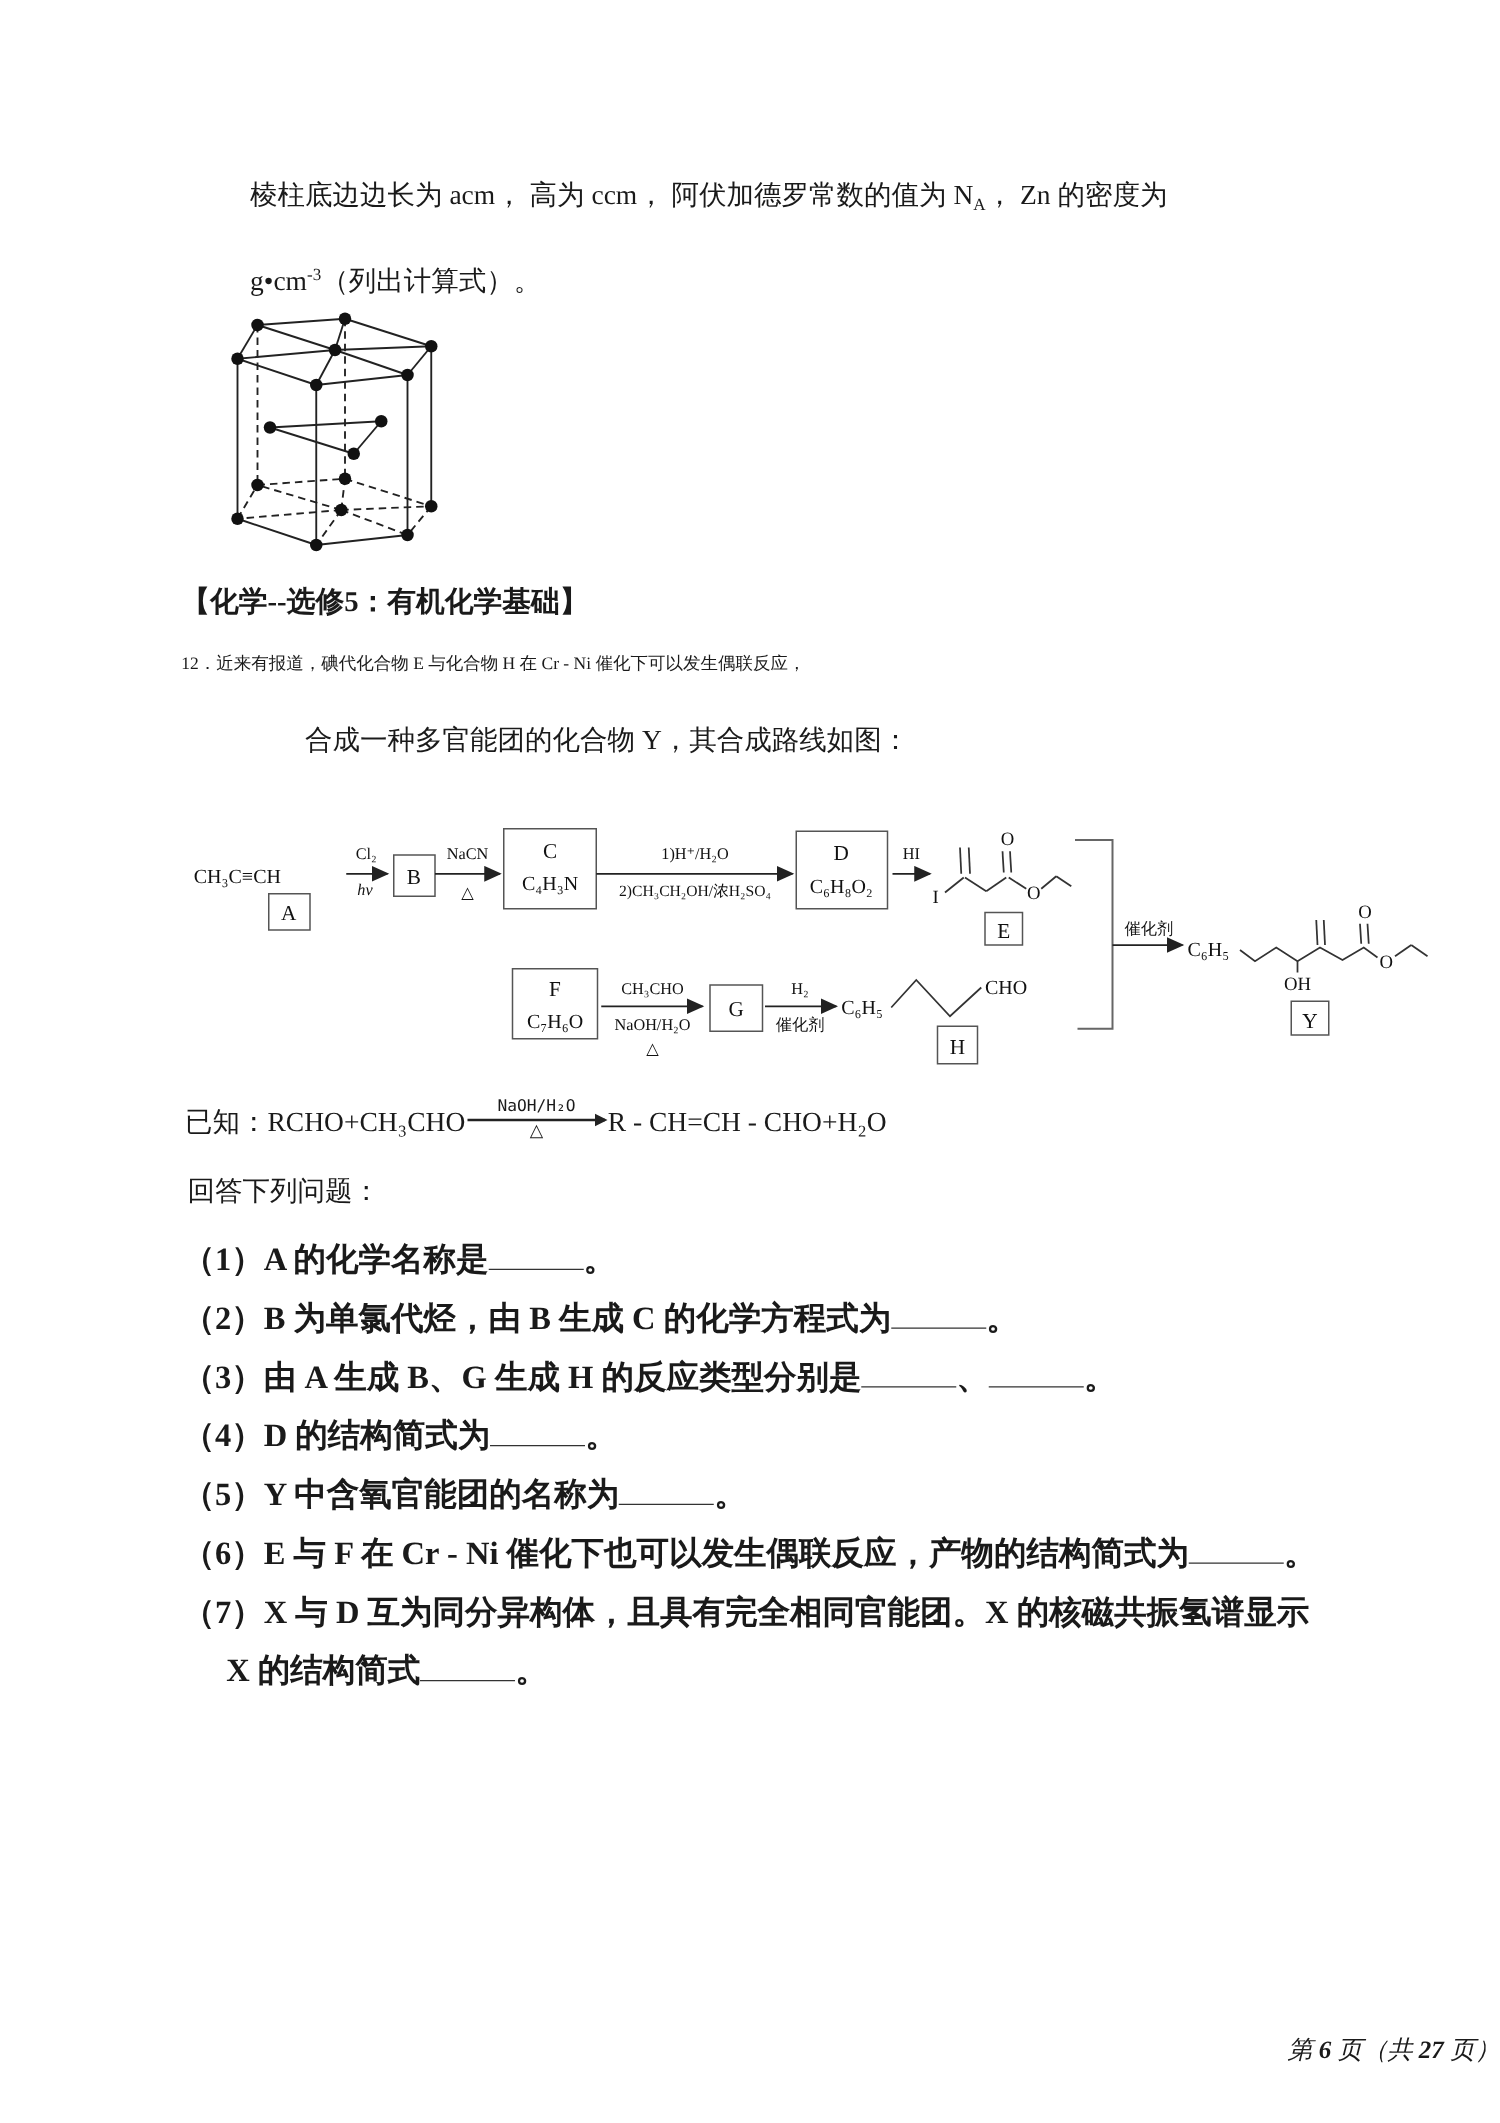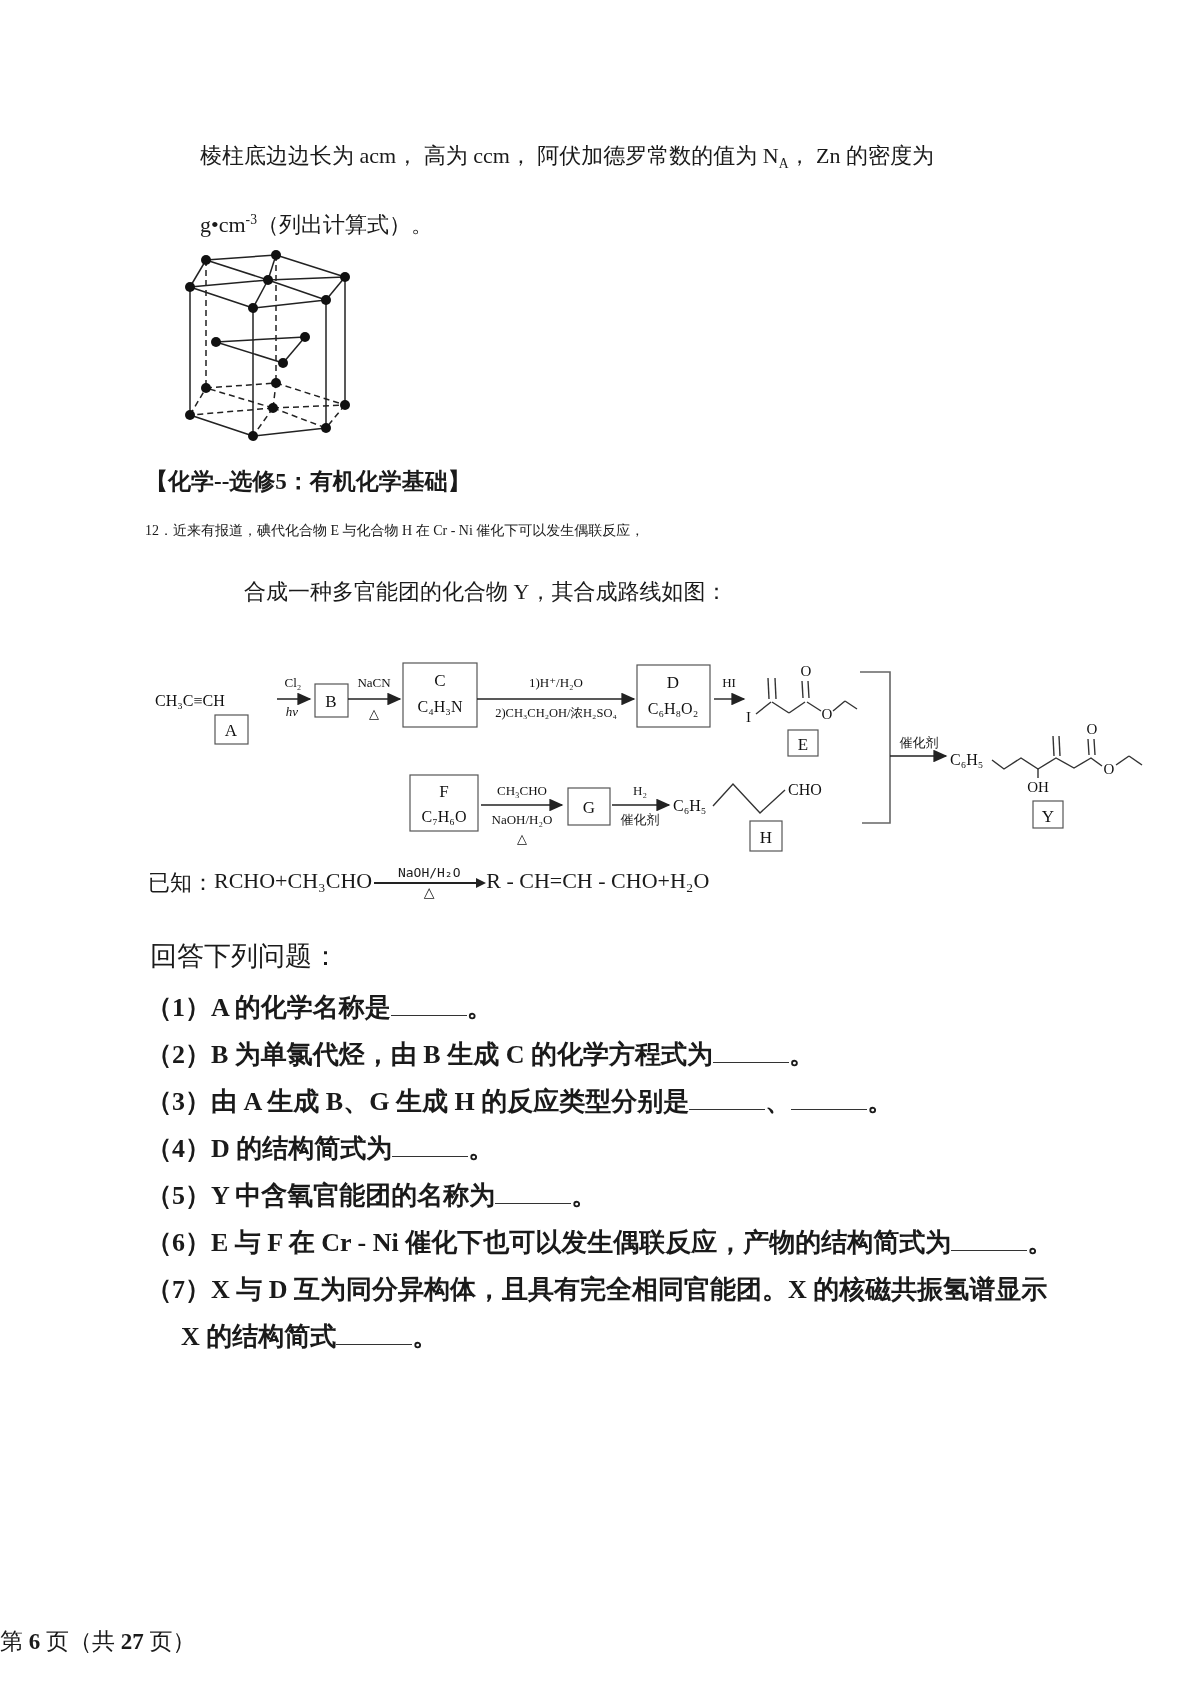--- a/index.html
+++ b/index.html
@@ -8,33 +8,33 @@
     font-family:"Liberation Serif","DejaVu Serif",serif;color:#1a1a1a;
     overflow:hidden;
   }
   .abs{position:absolute;}
   .intro{left:200px;top:128px;width:800px;font-size:22px;line-height:56px;}
   sub{font-size:0.62em;}
   sup{font-size:0.62em;}
   .section-header{left:145px;top:466px;font-size:23px;font-weight:bold;}
   .q12-line1{left:145px;top:522px;font-size:14px;}
   .q12-line2{left:200px;top:577px;font-size:22px;margin-left:44px;}
-  .known-row{left:148px;top:868px;height:60px;display:flex;align-items:flex-start;font-size:22px;}
+  .known-row{left:148px;top:868px;height:60px;display:flex;align-items:center;font-size:22px;}
   .rxn-arrow{display:inline-flex;flex-direction:column;align-items:center;margin:0 2px;transform:translateY(-2px);}
   .rxn-arrow .above{font-size:13px;font-family:"DejaVu Sans Mono",monospace;line-height:14px;}
   .rxn-arrow .below{font-size:14px;line-height:15px;}
   .shaft{position:relative;width:110px;height:2px;background:#222;margin:2px 0 1px 0;}
   .shaft::after{content:"";position:absolute;right:-2px;top:-4px;
     border-left:10px solid #222;border-top:5px solid transparent;border-bottom:5px solid transparent;}
-  .answer-lead{left:150px;top:938px;font-size:27px;}
+  .answer-lead{left:150px;top:938px;font-size:22px;}
   .questions{left:146px;top:984px;width:1000px;font-size:26px;font-weight:bold;}
   .q-line{height:47px;line-height:47px;white-space:nowrap;}
   .q-cont{padding-left:35px;}
   .blank{display:inline-block;width:76px;height:1em;border-bottom:1.6px solid #333;vertical-align:baseline;}
-  .footer{left:0;right:0;top:1626px;text-align:left;font-size:23px;}
+  .footer{left:0;right:0;top:1626px;text-align:right;font-size:20px;font-style:italic;}
   .footer b{font-weight:bold;}
   svg text{fill:#111;font-family:"Liberation Serif","DejaVu Serif",serif;}
   svg .lbl{font-size:13px;}
   svg .lbl-s{font-size:12.5px;}
   svg .boxletter{font-size:17px;}
   svg .formula{font-size:16px;}
   svg .atomlbl{font-size:15px;}
   svg rect.cbox{fill:none;stroke:#555;stroke-width:1.2;}
   svg line.bond,svg polyline.bond{stroke:#333;stroke-width:1.4;fill:none;}
   svg line.arrowline{stroke:#222;stroke-width:1.4;}

